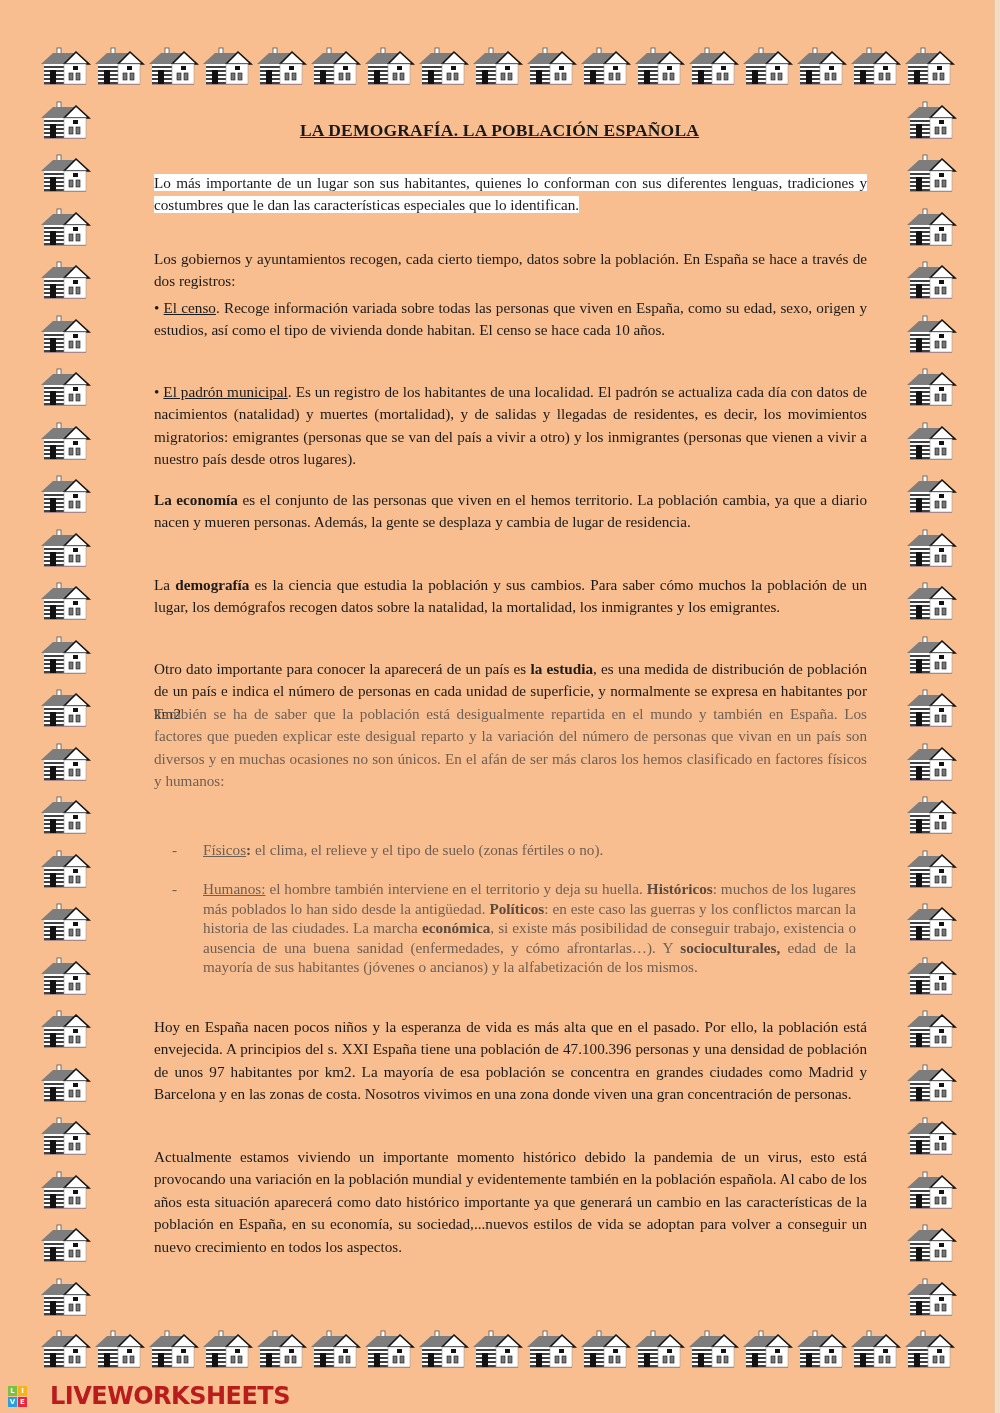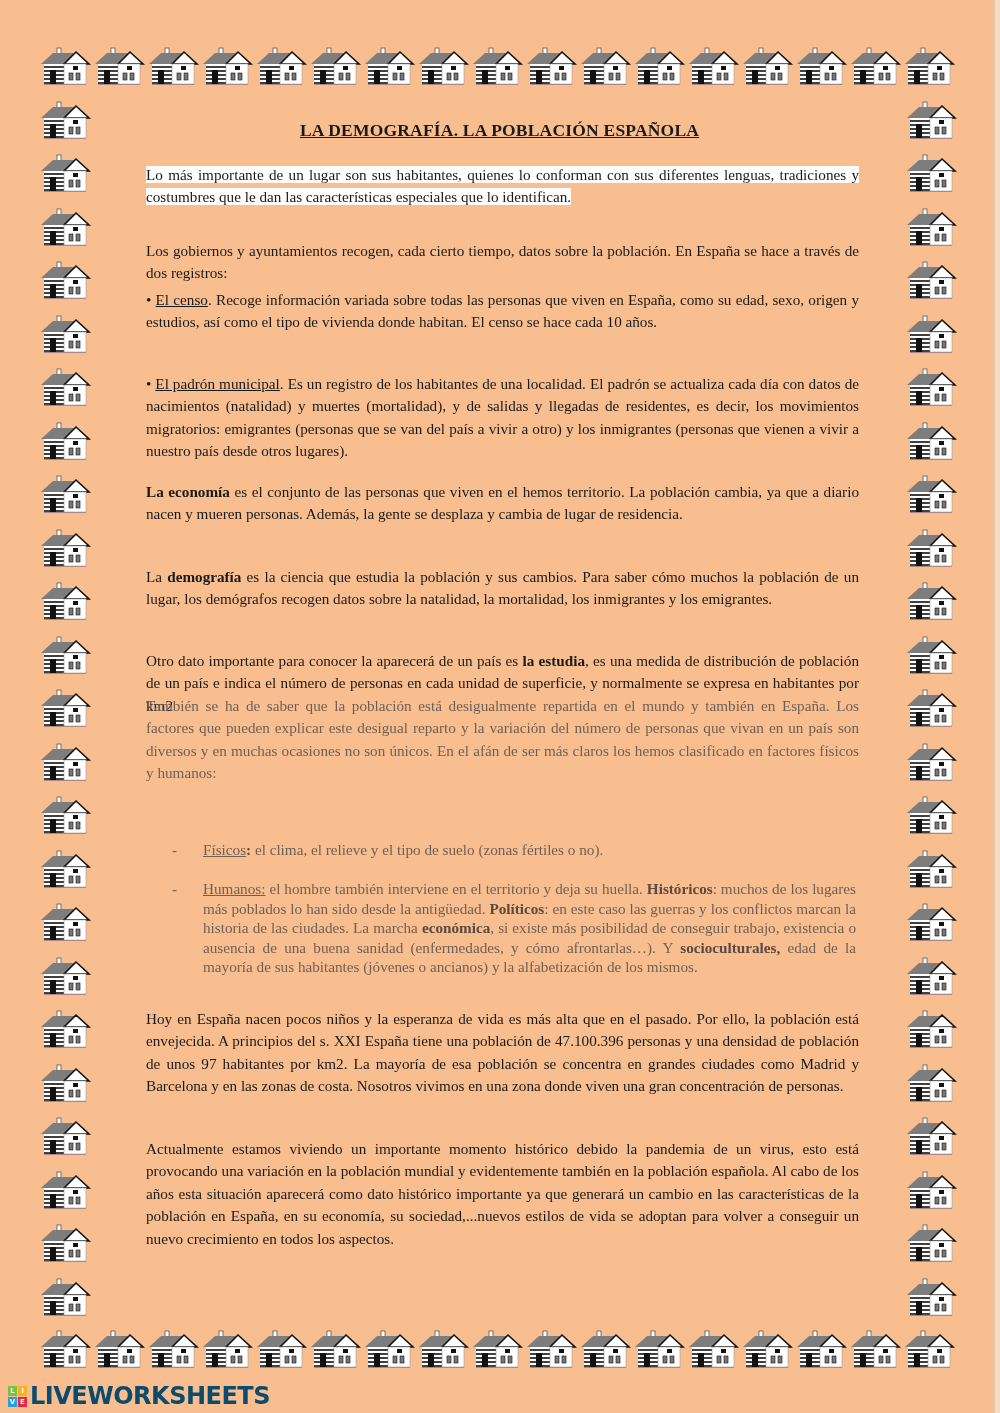--- a/index.html
+++ b/index.html
@@ -11,37 +11,37 @@
   }
   .edge-strip { position: absolute; right: 0; top: 0; width: 5px; height: 1413px; background: #F4DCC0; border-left: 1px solid #e6c9a6; }
   .house { position: absolute; width: 52px; height: 40px; }
   .page-title {
     position: absolute; left: 143px; width: 713px; top: 120px;
     text-align: center; font-weight: bold; font-size: 17.5px; text-decoration: underline;
     letter-spacing: 0.2px;
   }
   .para {
     position: absolute; left: 143px; width: 713px;
-    font-size: 15.2px; line-height: 22.4px; text-align: justify; margin: 3px;
+    font-size: 15.2px; line-height: 22.4px; text-align: justify; margin: 11px;
   }
   .para.hl span.hlt { background: #ffffff; box-decoration-break: clone; -webkit-box-decoration-break: clone; }
   .grey { color: #6e5f55; }
   .u { text-decoration: underline; }
   .sub {
     position: absolute; left: 172px; width: 684px;
     font-size: 15.2px; line-height: 19.6px; text-align: justify; margin: 0;
     color: #6e5f55;
   }
   .sub .dash { position: absolute; left: 0; top: 0; }
   .sub .txt { display: block; margin-left: 31px; }
   .sub b { color: #5a4a40; }
   .footer-logo { position: absolute; left: 8px; top: 1383px; height: 26px; display: flex; align-items: center; }
   .logo-grid { display: grid; grid-template-columns: 9px 9px; grid-template-rows: 10px 10px; gap: 1px; margin-right: 3px; }
   .logo-grid span { font-family: "DejaVu Sans", sans-serif; font-size: 7px; font-weight: bold; color: #fff; display:flex; align-items:center; justify-content:center; }
-  .logo-text { font-family: "DejaVu Sans", sans-serif; font-weight: bold; font-size: 24px; color: #0c4a6e; letter-spacing: -0.5px; }
+  .logo-text { font-family: "DejaVu Sans", sans-serif; font-weight: bold; font-size: 24px; color: #b91c1c; letter-spacing: -0.5px; margin-left: 20px; }
 </style>
 </head>
 <body>
 
 <div class="edge-strip"></div>
 
 <div id="border">
     <div class="house" style="left: 40px; top: 47px;"><svg width="52" height="40" viewBox="0 0 52 40" xmlns="http://www.w3.org/2000/svg">
         <rect x="17" y="1" width="4" height="7" fill="#fff" stroke="#555" stroke-width="0.8"></rect>
         <polygon points="1,17 13,6 36,6 24,17" fill="#7d7d7d"></polygon>

